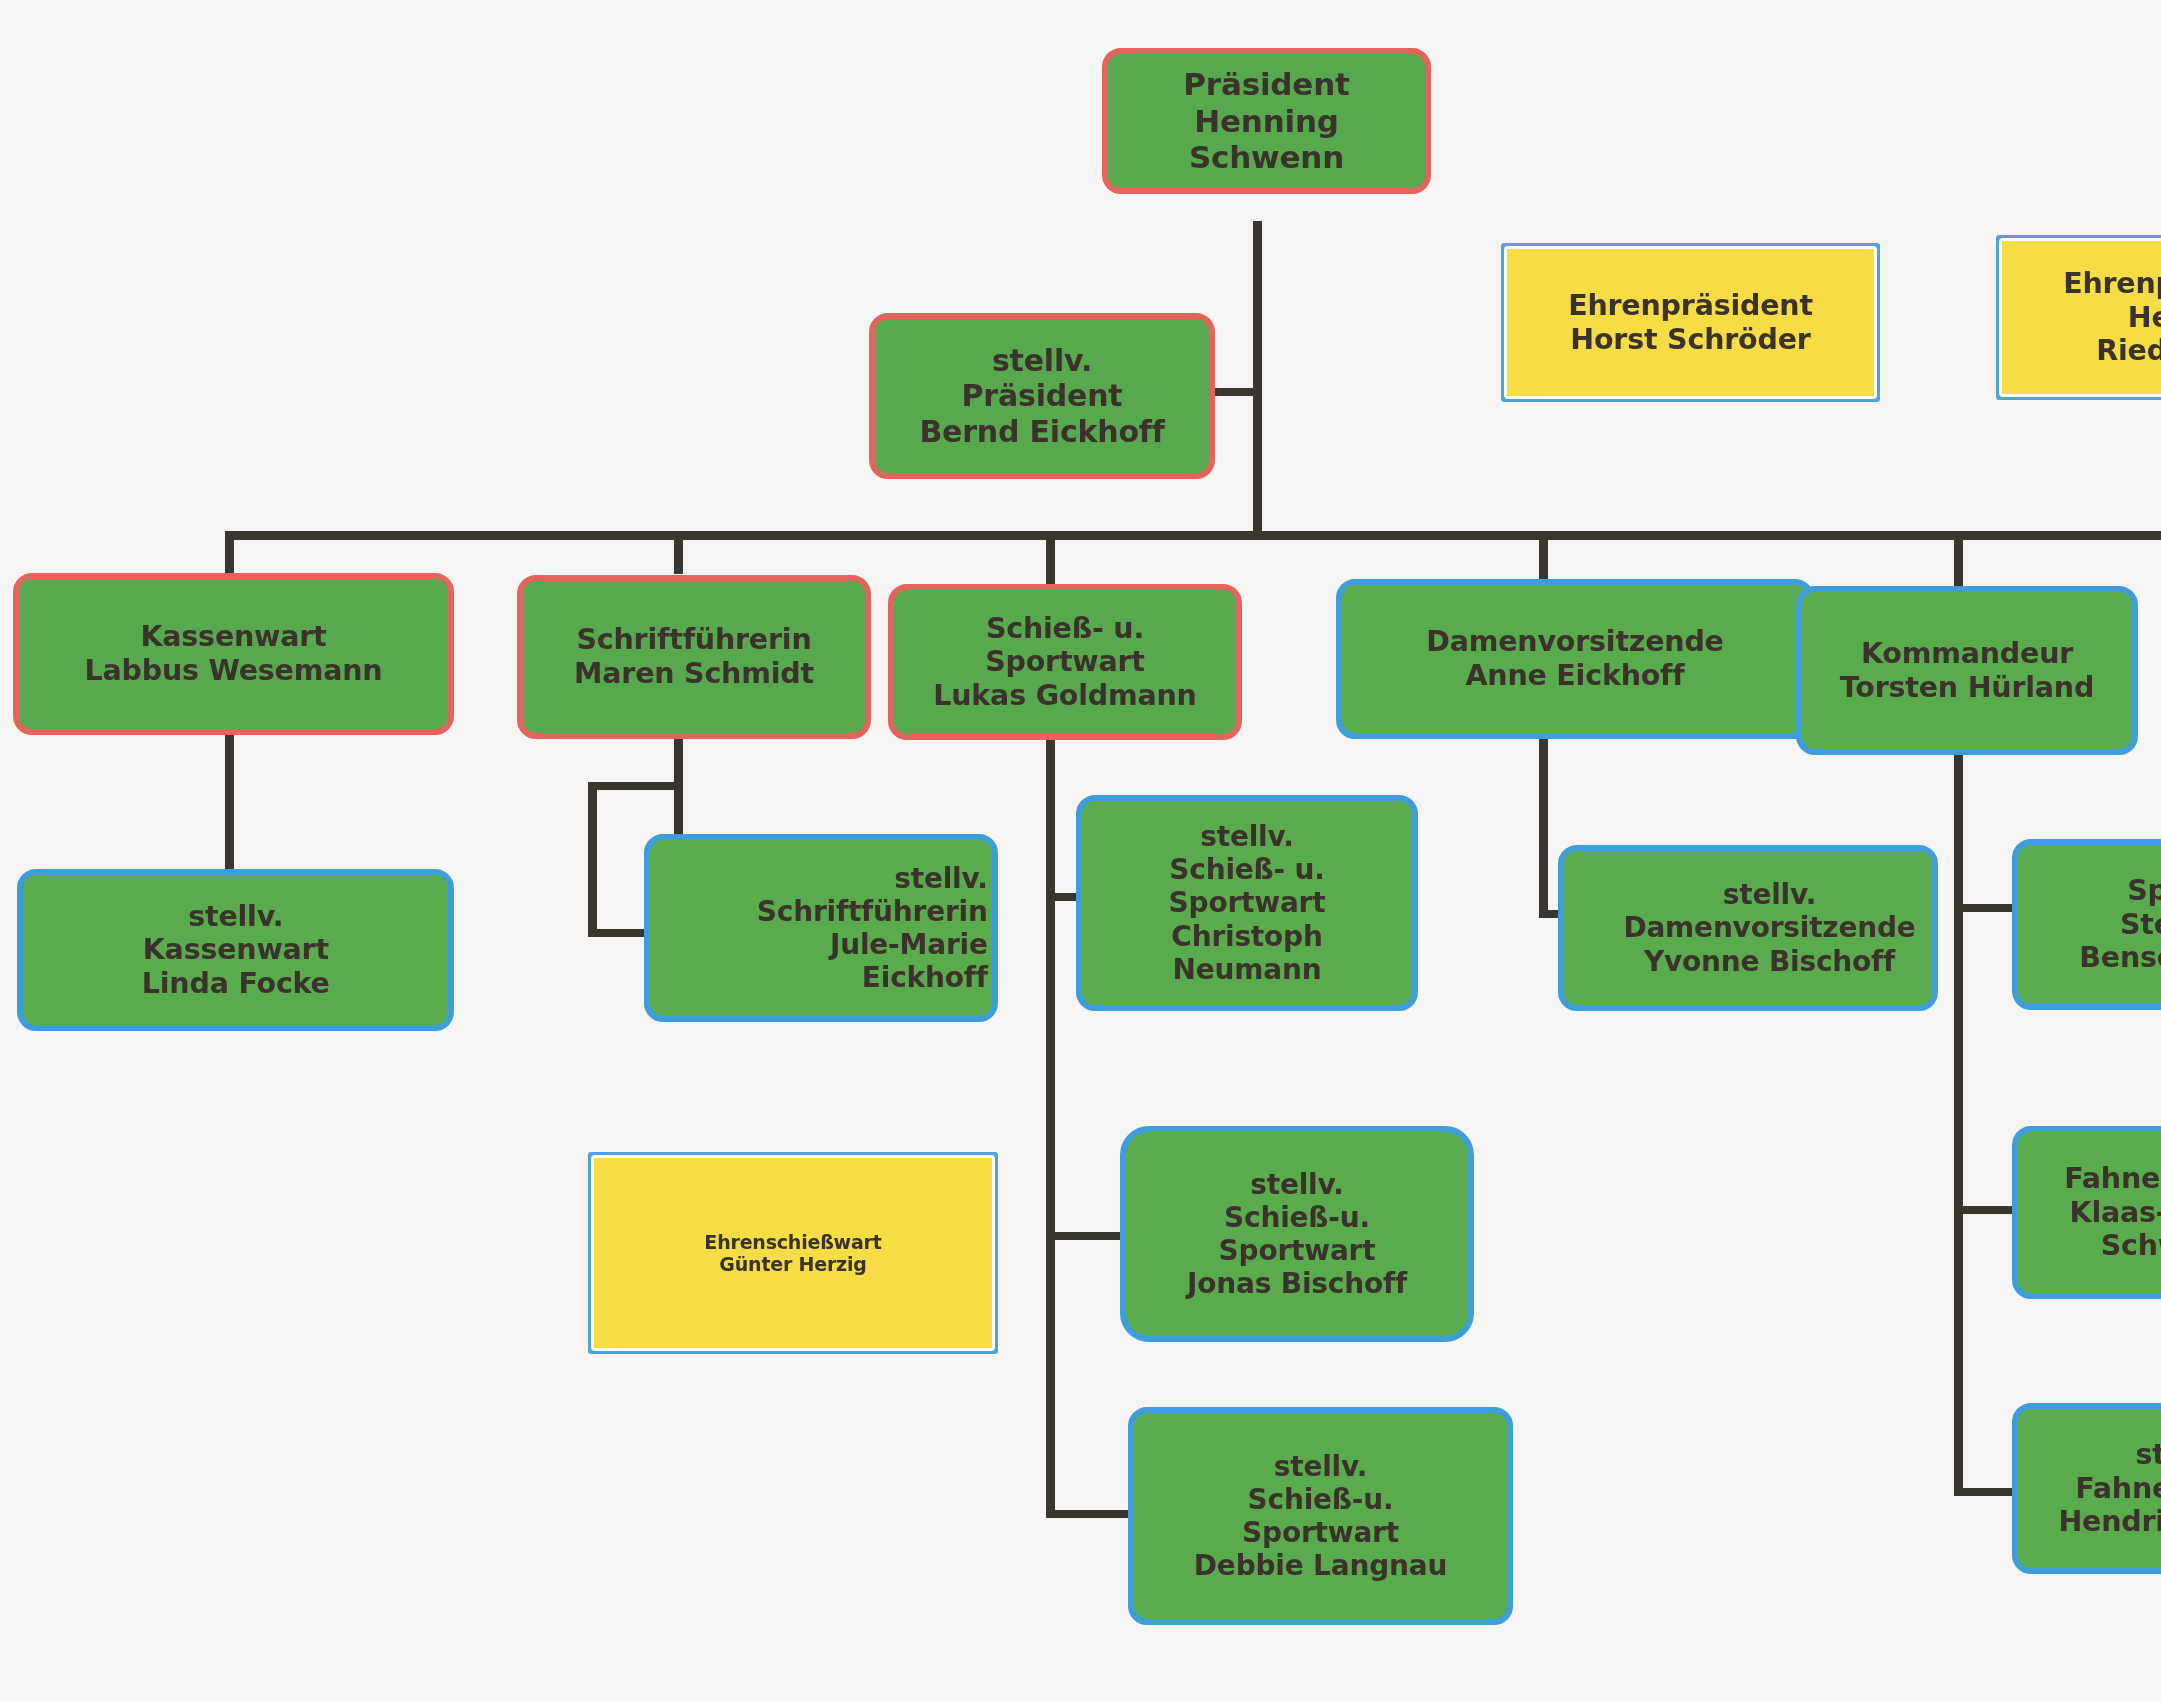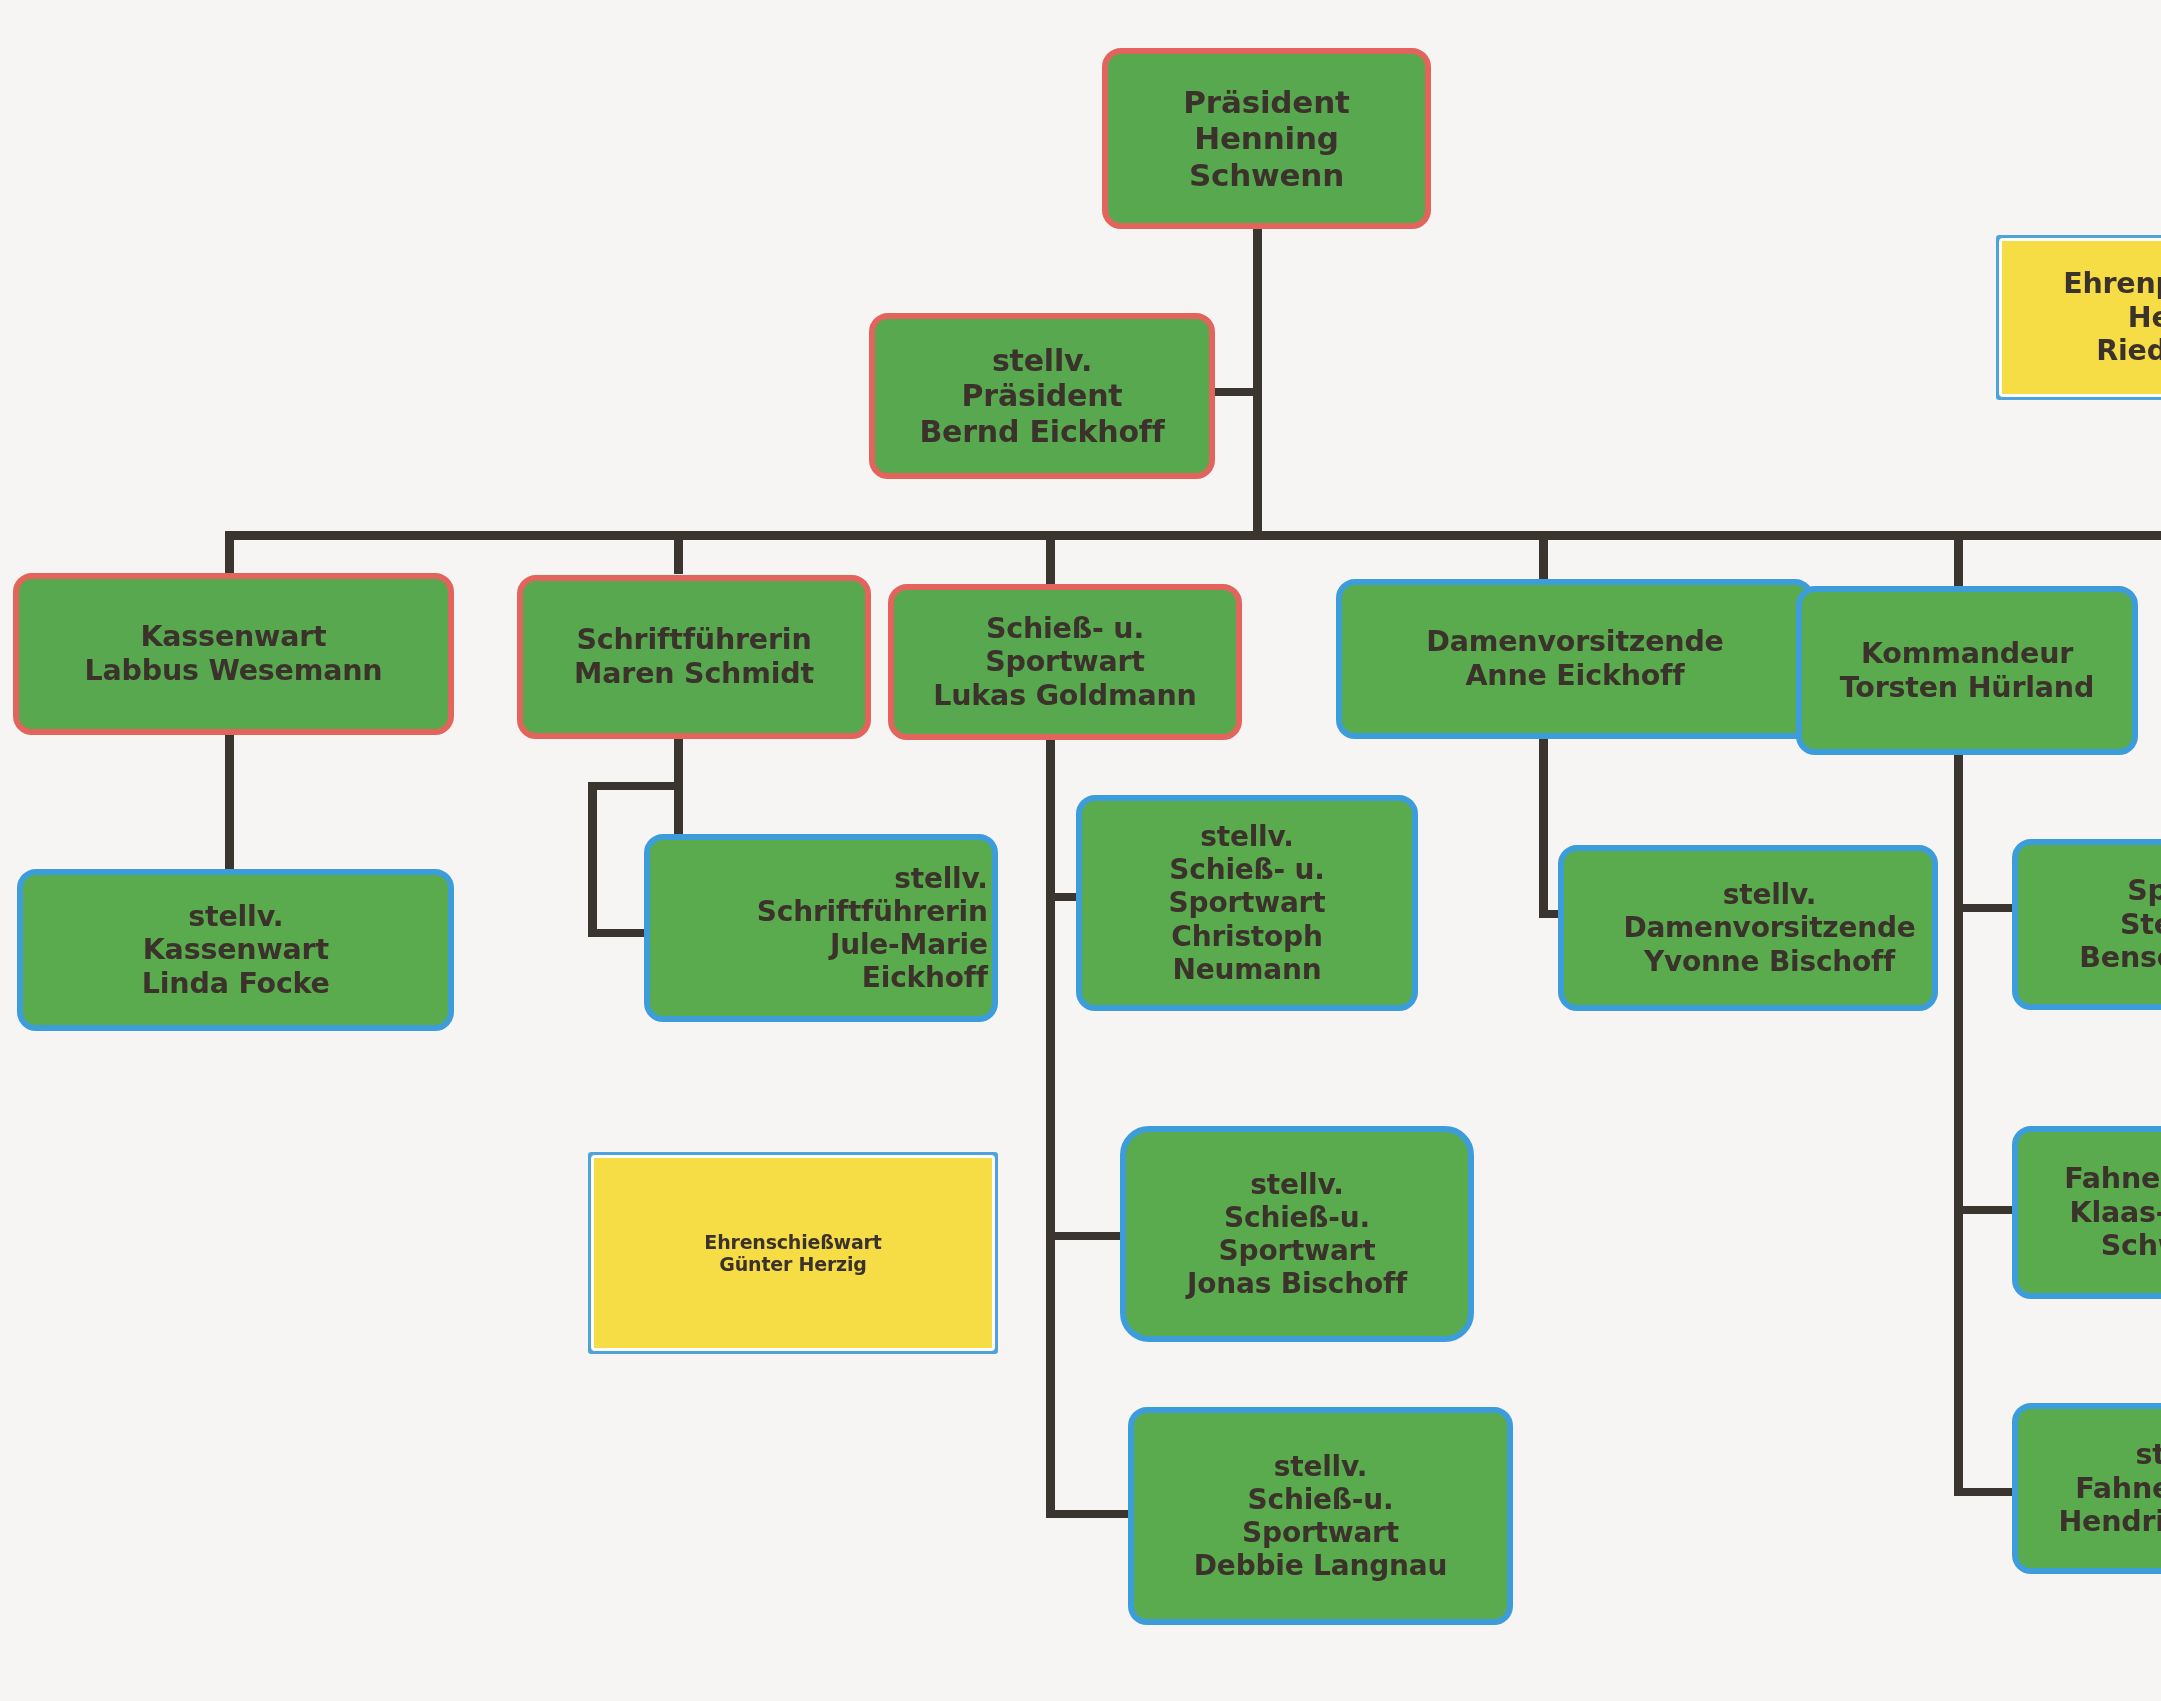--- a/index.html
+++ b/index.html
@@ -94,32 +94,36 @@
   <div class="line" style="left:1046px; top:1510px; width:91px; height:7.8px;"></div>
 
   <div class="line" style="left:1539px; top:739px; width:8.6px; height:177px;"></div>
   <div class="line" style="left:1539px; top:910px; width:48px; height:7.8px;"></div>
 
   <div class="line" style="left:1954px; top:735px; width:8.6px; height:761px;"></div>
   <div class="line" style="left:1954px; top:904px; width:61px; height:7.8px;"></div>
   <div class="line" style="left:1954px; top:1206px; width:61px; height:7.8px;"></div>
   <div class="line" style="left:1954px; top:1488px; width:61px; height:7.8px;"></div>
 
-  <div class="node green-red" style="left:1102px; top:48px; width:329px; height:181px; font-size:31px;">
+  <div class="node green-red" style="left:1102px; top:48px; width:329px; height:146px; font-size:31px;">
     <span class="txt"><span>Präsident</span>
 <span>Henning</span>
 <span>Schwenn</span></span>
   </div>
 
   <div class="node green-red" style="left:869px; top:313px; width:346px; height:166px; font-size:30px;">
     <span class="txt"><span>stellv.</span>
 <span>Präsident</span>
 <span>Bernd Eickhoff</span></span>
   </div>
 
+  <div class="node yellow" style="left:1507px; top:249px; width:367px; height:147px; font-size:28.5px;">
+    <span class="txt"><span>Ehrenpräsident</span>
+<span>Horst Schröder</span></span>
+  </div>
 
   <div class="node yellow" style="left:2002px; top:241px; width:367px; height:153px; font-size:28.5px;">
     <span class="txt"><span>Ehrenpräsident</span>
 <span>Helmut</span>
 <span>Riedemann</span></span>
   </div>
 
   <div class="node green-red" style="left:13px; top:573px; width:441px; height:162px; font-size:28.5px;">
     <span class="txt"><span>Kassenwart</span>
 <span>Labbus Wesemann</span></span>

